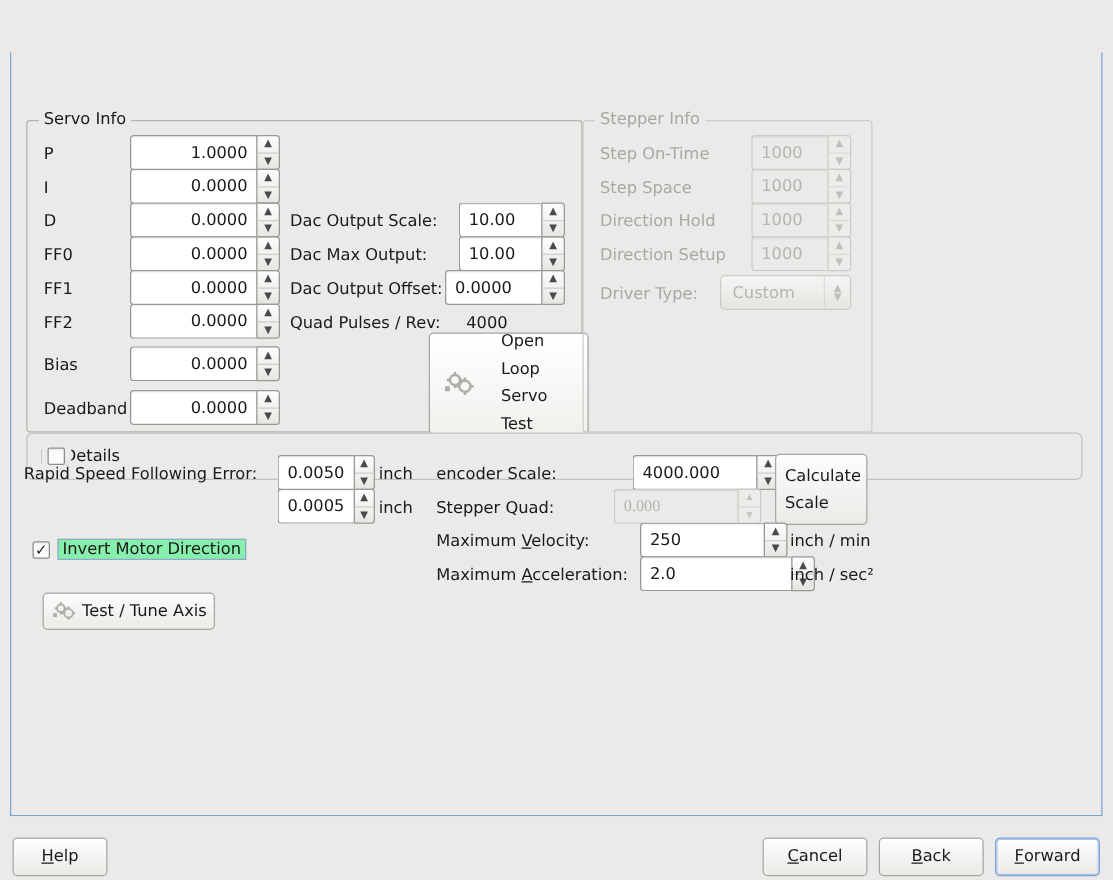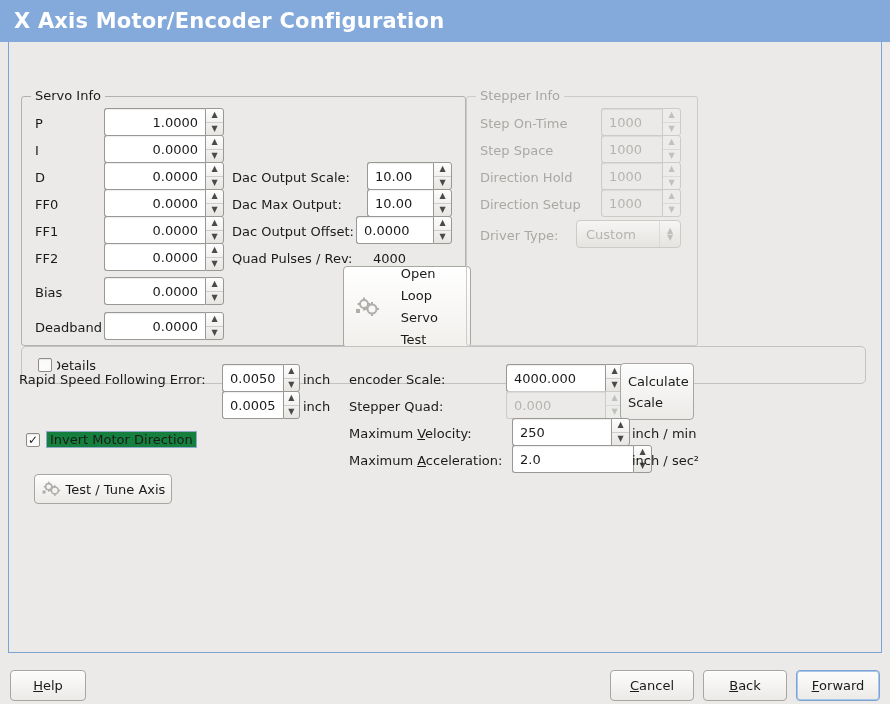--- a/index.html
+++ b/index.html
@@ -124,21 +124,21 @@
   .chk .box{
     width:14px;height:14px;box-sizing:border-box;
     border:1px solid #8e8c89;border-radius:2px;background:#fbfbfa;
     display:flex;align-items:center;justify-content:center;
     font-size:12px;line-height:1;color:#1a1a1a;
     box-shadow:inset 0 1px 1px rgba(0,0,0,.08);
   }
   .chk .ctxt{margin-left:8px;font-size:13px;white-space:nowrap;}
   .chk .ctxt.bold{font-weight:bold;}
   .chk .ctxt.sel{
-    background:#15803d;border:1px solid #8fa9cb;
+    background:#86efac;border:1px solid #8fa9cb;
     padding:0 3px;margin-left:6px;
   }
 
   
   .expander{position:absolute;display:flex;align-items:center;}
   .expander .tri{
     width:0;height:0;margin-right:9px;margin-left:2px;
     border-top:6px solid transparent;border-bottom:6px solid transparent;
     border-left:9px solid transparent;
     position:relative;
@@ -164,23 +164,20 @@
   }
 
   
   .actionbar{position:absolute;left:0;right:0;top:653px;height:51px;background:#ebeae8;}
 </style>
 </head>
 <body>
 
 <div class="window">
 
-  <div class="titlebar">
-    <span class="title">X Axis Motor/Encoder Configuration</span>
-  </div>
 
   <div class="content">
 
     <div class="group" style="left:12px;top:16px;width:445px;height:258px;">
       <div class="glabel">Servo Info</div>
       <div class="gframe"></div>
 
       <span class="lbl" style="left:14px;top:28px;">P</span>
       <div class="spin right" style="left:83px;top:20px;width:120px;">
         <div class="field">1.0000</div>
@@ -423,21 +420,21 @@
     <span class="lbl" style="left:340px;top:330px;">encoder Scale:</span>
     <div class="spin" style="left:497px;top:322px;width:118px;">
       <div class="field">4000.000</div>
       <div class="btns">
         <div class="ar up">▲</div>
         <div class="ar dn">▼</div>
       </div>
     </div>
 
     <span class="lbl" style="left:340px;top:357px;">Stepper Quad:</span>
-    <div class="spin disabled" style="left:497px;top:349px;width:118px;">
+    <div class="spin disabled" style="left:482px;top:349px;width:118px;font-family:Liberation Serif, serif;">
       <div class="field">0.000</div>
       <div class="btns">
         <div class="ar up">▲</div>
         <div class="ar dn">▼</div>
       </div>
     </div>
 
     <div class="btn" style="left:611px;top:321px;width:74px;height:57px;flex-direction:column;align-items:flex-start;padding-left:7px;line-height:21px;">
       <span>Calculate</span>
       <span>Scale</span>

